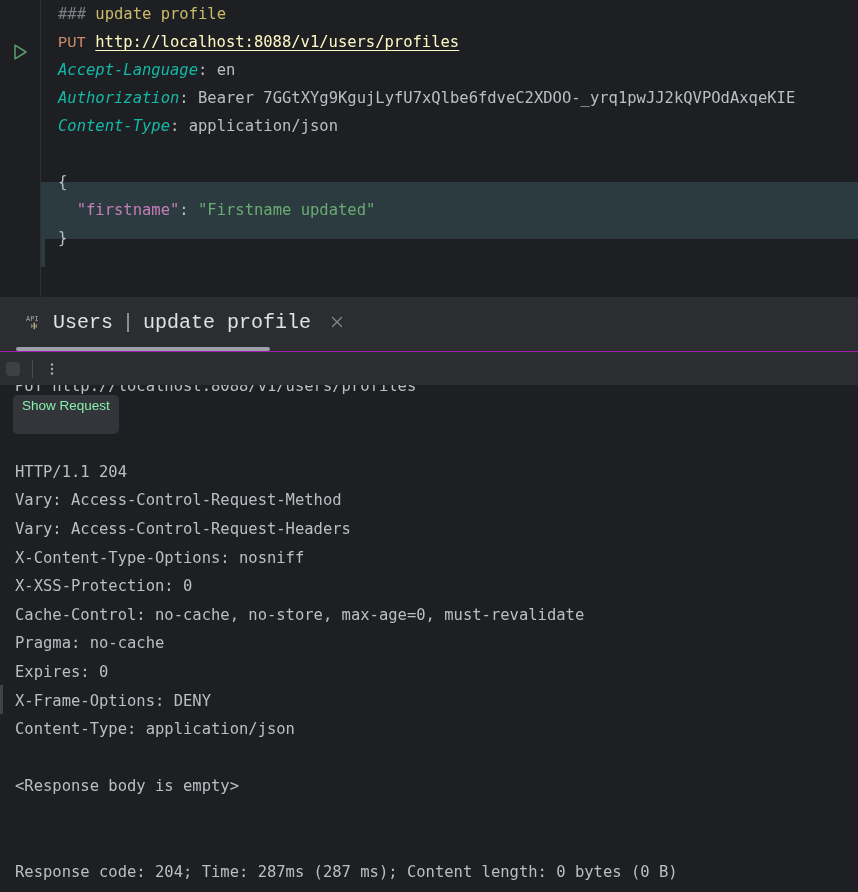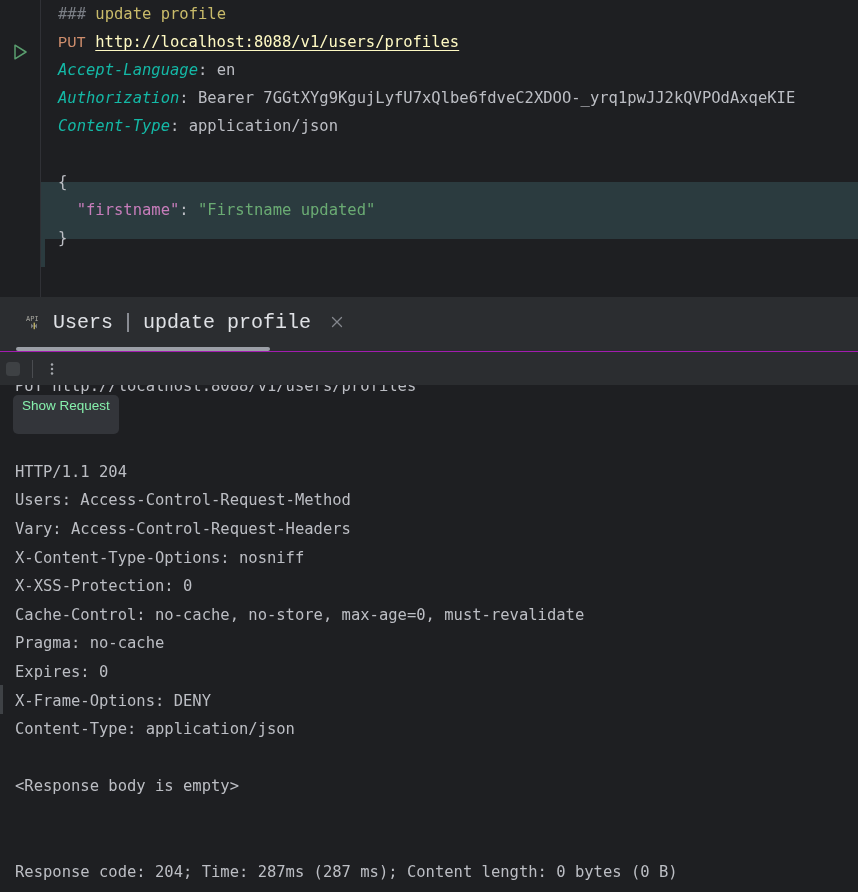--- a/index.html
+++ b/index.html
@@ -322,21 +322,21 @@
     <div class="resp-inner">
       <div class="resp-line">PUT http://localhost:8088/v1/users/profiles</div>
 
       <div class="chip-row">
         <span class="chip">Show Request</span>
       </div>
 
       <div class="resp-line blank">.</div>
 
       <div class="resp-line">HTTP/1.1 204</div>
-      <div class="resp-line">Users: Access-Control-Request-Method</div>
+      <div class="resp-line">Vary: Access-Control-Request-Method</div>
       <div class="resp-line">Vary: Access-Control-Request-Headers</div>
       <div class="resp-line">X-Content-Type-Options: nosniff</div>
       <div class="resp-line">X-XSS-Protection: 0</div>
       <div class="resp-line">Cache-Control: no-cache, no-store, max-age=0, must-revalidate</div>
       <div class="resp-line">Pragma: no-cache</div>
       <div class="resp-line">Expires: 0</div>
       <div class="resp-line">X-Frame-Options: DENY</div>
       <div class="resp-line">Content-Type: application/json</div>
 
       <div class="resp-line blank">.</div>

